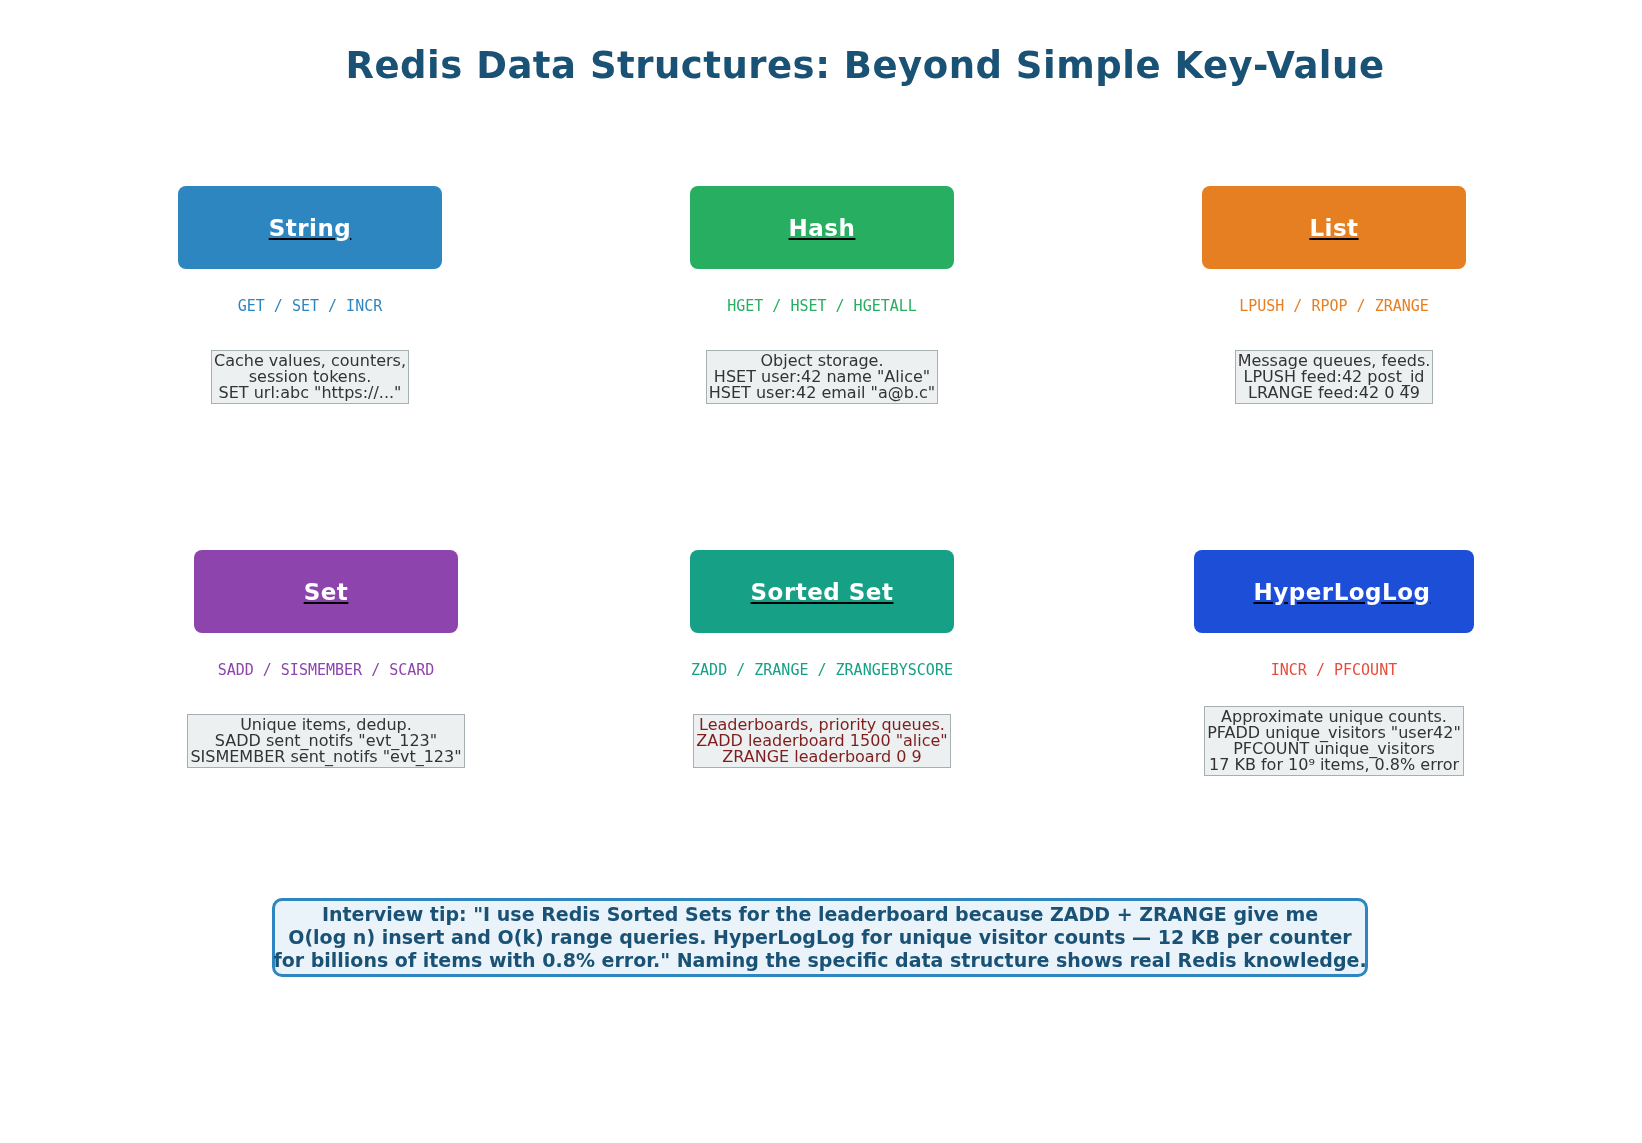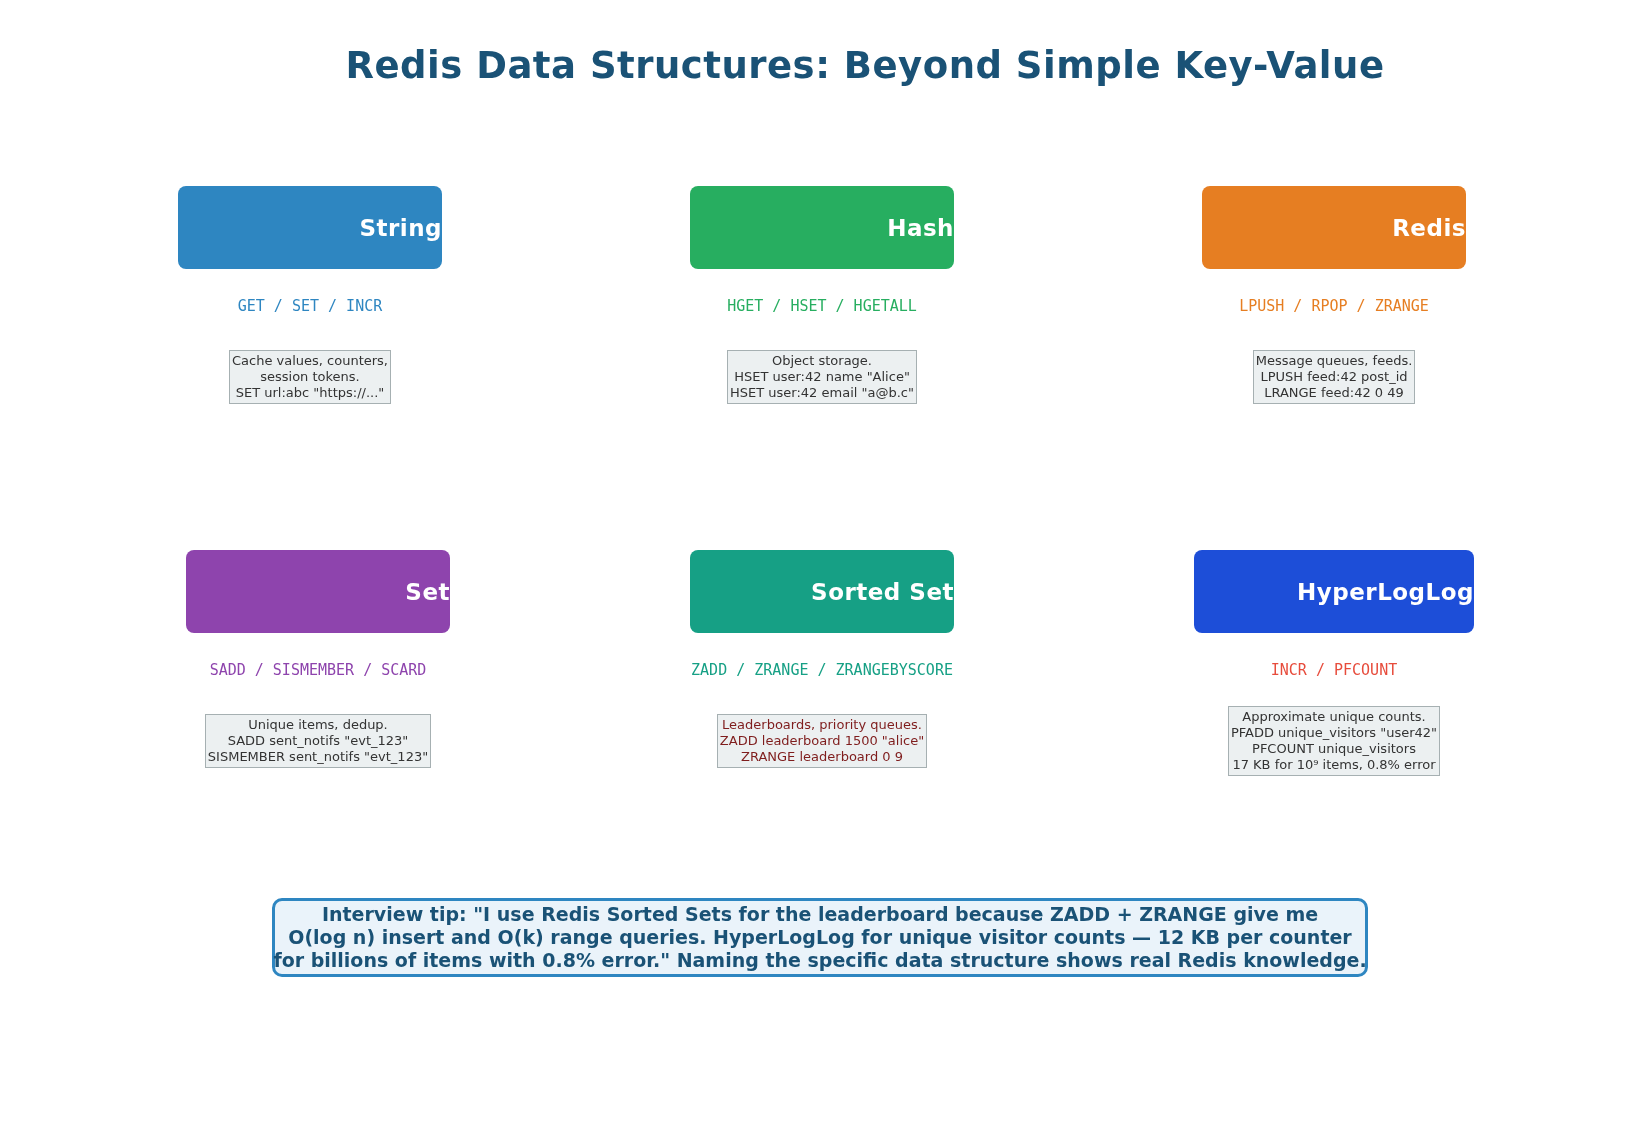--- a/index.html
+++ b/index.html
@@ -27,31 +27,32 @@
     color: #1A5276;
   }
   .cell {
     position: absolute;
     width: 440px;
     height: 310px;
   }
   .cell.r1c1 { left: 90px;   top: 186px; }
   .cell.r1c2 { left: 602px;  top: 186px; }
   .cell.r1c3 { left: 1114px; top: 186px; }
-  .cell.r2c1 { left: 98px;   top: 550px; }
+  .cell.r2c1 { left: 106px;   top: 550px; }
   .cell.r2c2 { left: 602px;  top: 550px; }
   .cell.r2c3 { left: 1114px; top: 550px; }
   .header-box {
     width: 264px;
     height: 83px;
     margin: 0 auto;
     border-radius: 8px;
     display: flex;
     align-items: center;
-    justify-content: flex-end;
+    justify-content: center;
+    text-decoration: underline;
   }
   .header-label {
     color: #ffffff;
     font-size: 23px;
     font-weight: bold;
     letter-spacing: 0.5px;
   }
   .commands {
     margin-top: 28px;
     text-align: center;
@@ -66,21 +67,21 @@
     height: 84px;
     display: flex;
     align-items: center;
     justify-content: center;
   }
   .desc-box {
     display: inline-block;
     background: #ECF0F1;
     border: 1px solid #A6B0B2;
     padding: 2px 2px;
-    font-size: 13px;
+    font-size: 16px;
     line-height: 15.8px;
     color: #333333;
     text-align: center;
     white-space: nowrap;
   }
   .tip-box {
     position: absolute;
     left: 272px;
     top: 898px;
     width: 1096px;
@@ -131,21 +132,21 @@
       <div class="desc-box" style="background: rgb(236, 240, 241); border-color: rgb(166, 176, 178); color: rgb(51, 51, 51);">
           <div>Object storage.</div>
           <div>HSET user:42 name "Alice"</div>
           <div>HSET user:42 email "a@b.c"</div>
         </div>
     </div>
   </div>
 
   <div class="cell r1c3">
     <div class="header-box" style="background: rgb(230, 126, 34);">
-      <span class="header-label">Redis</span>
+      <span class="header-label">List</span>
     </div>
     <div class="commands" style="color: rgb(230, 126, 34);">LPUSH / RPOP / ZRANGE</div>
     <div class="desc-area">
       <div class="desc-box" style="background: rgb(236, 240, 241); border-color: rgb(166, 176, 178); color: rgb(51, 51, 51);">
           <div>Message queues, feeds.</div>
           <div>LPUSH feed:42 post_id</div>
           <div>LRANGE feed:42 0 49</div>
         </div>
     </div>
   </div>

